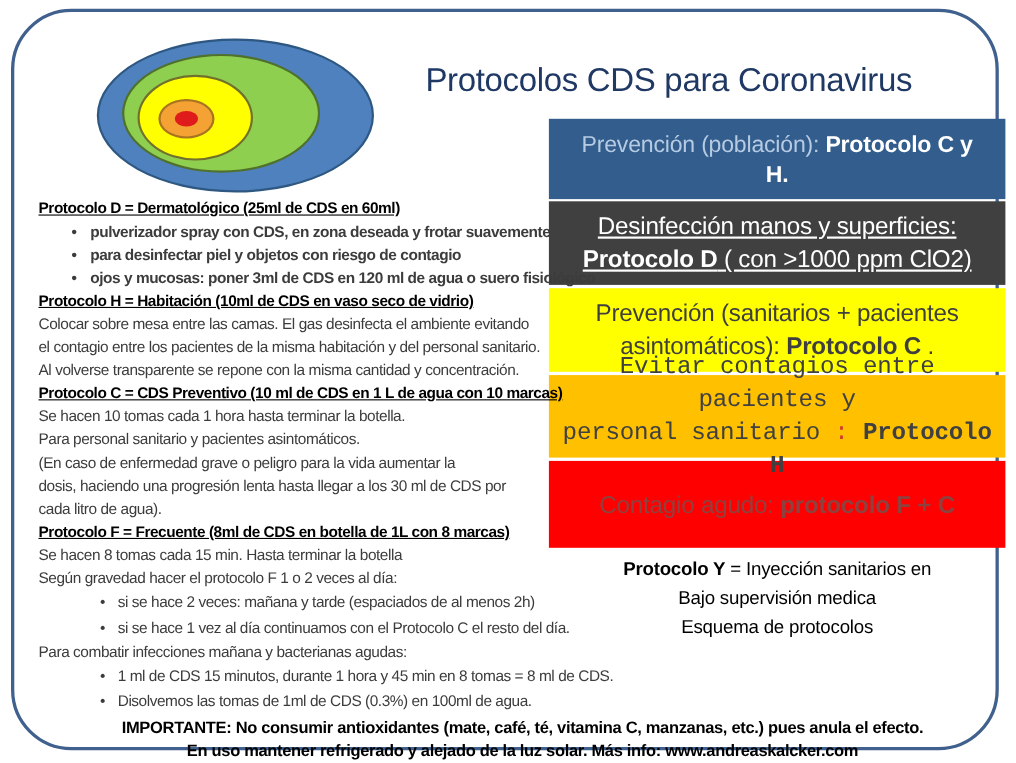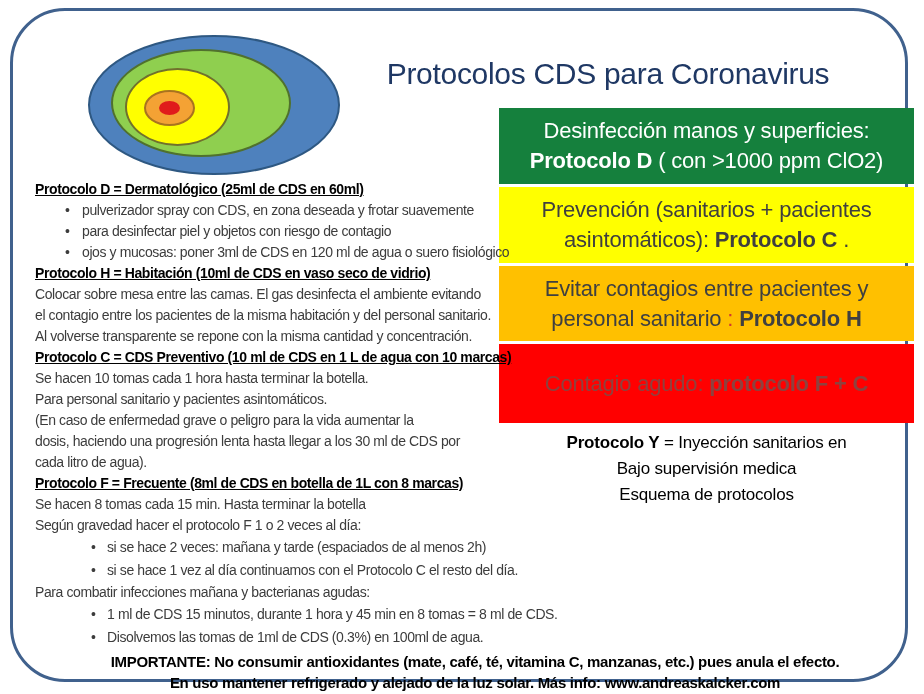--- a/index.html
+++ b/index.html
@@ -24,36 +24,36 @@
     font-size:30px;font-weight:normal;color:#1f3864;letter-spacing:-0.3px;
   }
   
   .rightcol{position:absolute;left:486px;top:97px;width:415px;}
   .box{
     display:flex;align-items:center;justify-content:center;text-align:center;
     box-sizing:border-box;padding:0 8px;letter-spacing:-0.2px;
   }
   .b-blue  {height:73px;background:#325d8c;color:#b6cbe3;font-size:21px;line-height:27px;margin-bottom:2px;}
   .b-blue strong{color:#ffffff;}
-  .b-green {height:76px;background:#15803d;color:#ffffff;font-size:22px;line-height:30px;margin-bottom:3px;}
+  .b-green {height:76px;background:#404040;color:#ffffff;font-size:22px;line-height:30px;margin-bottom:3px;text-decoration:underline;}
   .b-yellow{height:76px;background:#ffff00;color:#3f3f3f;font-size:22px;line-height:30px;margin-bottom:3px;}
-  .b-orange{height:75px;background:#ffc000;color:#404040;font-size:22px;line-height:30px;margin-bottom:3px;}
+  .b-orange{height:75px;background:#ffc000;color:#404040;font-size:22px;line-height:30px;margin-bottom:3px;font-family:Liberation Mono, monospace;}
   .b-red   {height:79px;background:#ff0000;color:#8d423f;font-size:22px;margin-bottom:2px;}
   .b-graves{height:36px;background:#ffffff;border:4px solid #000000;color:#3f3f3f;
             font-size:22px;margin:0 24px;white-space:nowrap;}
   .red-colon{color:#d03a2f;}
   .notes{margin-top:7px;text-align:center;font-size:17px;line-height:26px;color:#000000;letter-spacing:-0.2px;}
   
   .leftcol{
     position:absolute;left:22px;top:168px;width:500px;
     color:#3c3c3c;font-size:14px;line-height:21px;letter-spacing:-0.4px;
   }
   .leftcol div{white-space:nowrap;}
   .lc-heading{color:#000000;font-weight:bold;text-decoration:underline;}
-  .lc-bullet{padding-left:47px;position:relative;}
+  .lc-bullet{padding-left:47px;position:relative;font-weight:bold;}
   .lc-bullet::before{content:"\2022";position:absolute;left:30px;color:#3c3c3c;}
   .lc-sub{padding-left:72px;position:relative;line-height:23px;}
   .lc-sub::before{content:"\2022";position:absolute;left:56px;color:#3c3c3c;}
   
   .footer{
     position:absolute;left:0;top:640px;width:924px;text-align:center;
     font-weight:bold;color:#000000;font-size:15px;line-height:21px;letter-spacing:-0.3px;
   }
 </style>
 </head>
@@ -65,20 +65,26 @@
     <div class="ell e-blue"></div>
     <div class="ell e-green"></div>
     <div class="ell e-yellow"></div>
     <div class="ell e-orange"></div>
     <div class="ell e-red"></div>
   </div>
 
   <h1 class="title">Protocolos CDS para Coronavirus</h1>
 
   <div class="rightcol">
+    <div class="box b-blue">
+      <span>
+        <span>Prevención (población): </span><strong>Protocolo C y</strong><br>
+        <strong>H.</strong>
+      </span>
+    </div>
     <div class="box b-green">
       <span>
         <span>Desinfección manos y superficies:</span><br>
         <strong>Protocolo D</strong><span> ( con &gt;1000 ppm ClO2)</span>
       </span>
     </div>
     <div class="box b-yellow">
       <span>
         <span>Prevención (sanitarios + pacientes</span><br>
         <span>asintomáticos): </span><strong>Protocolo C</strong><span> .</span>

